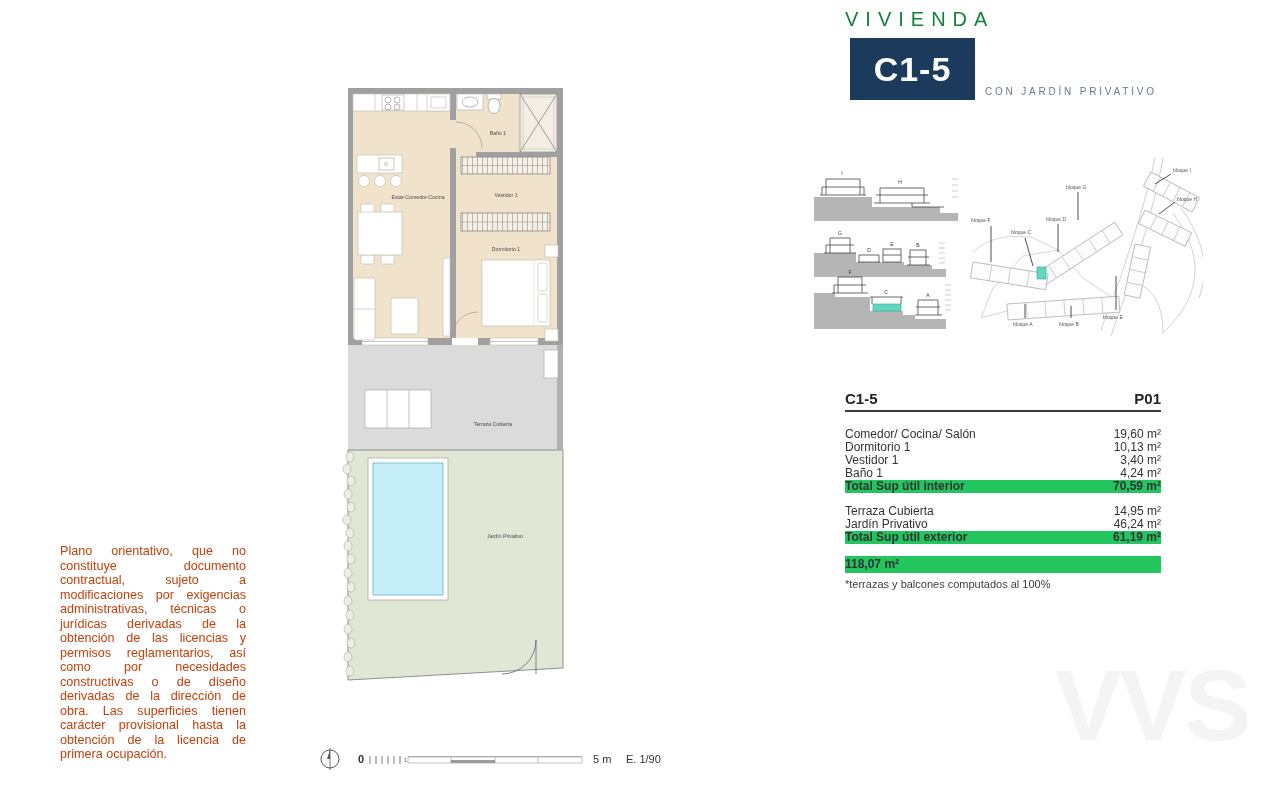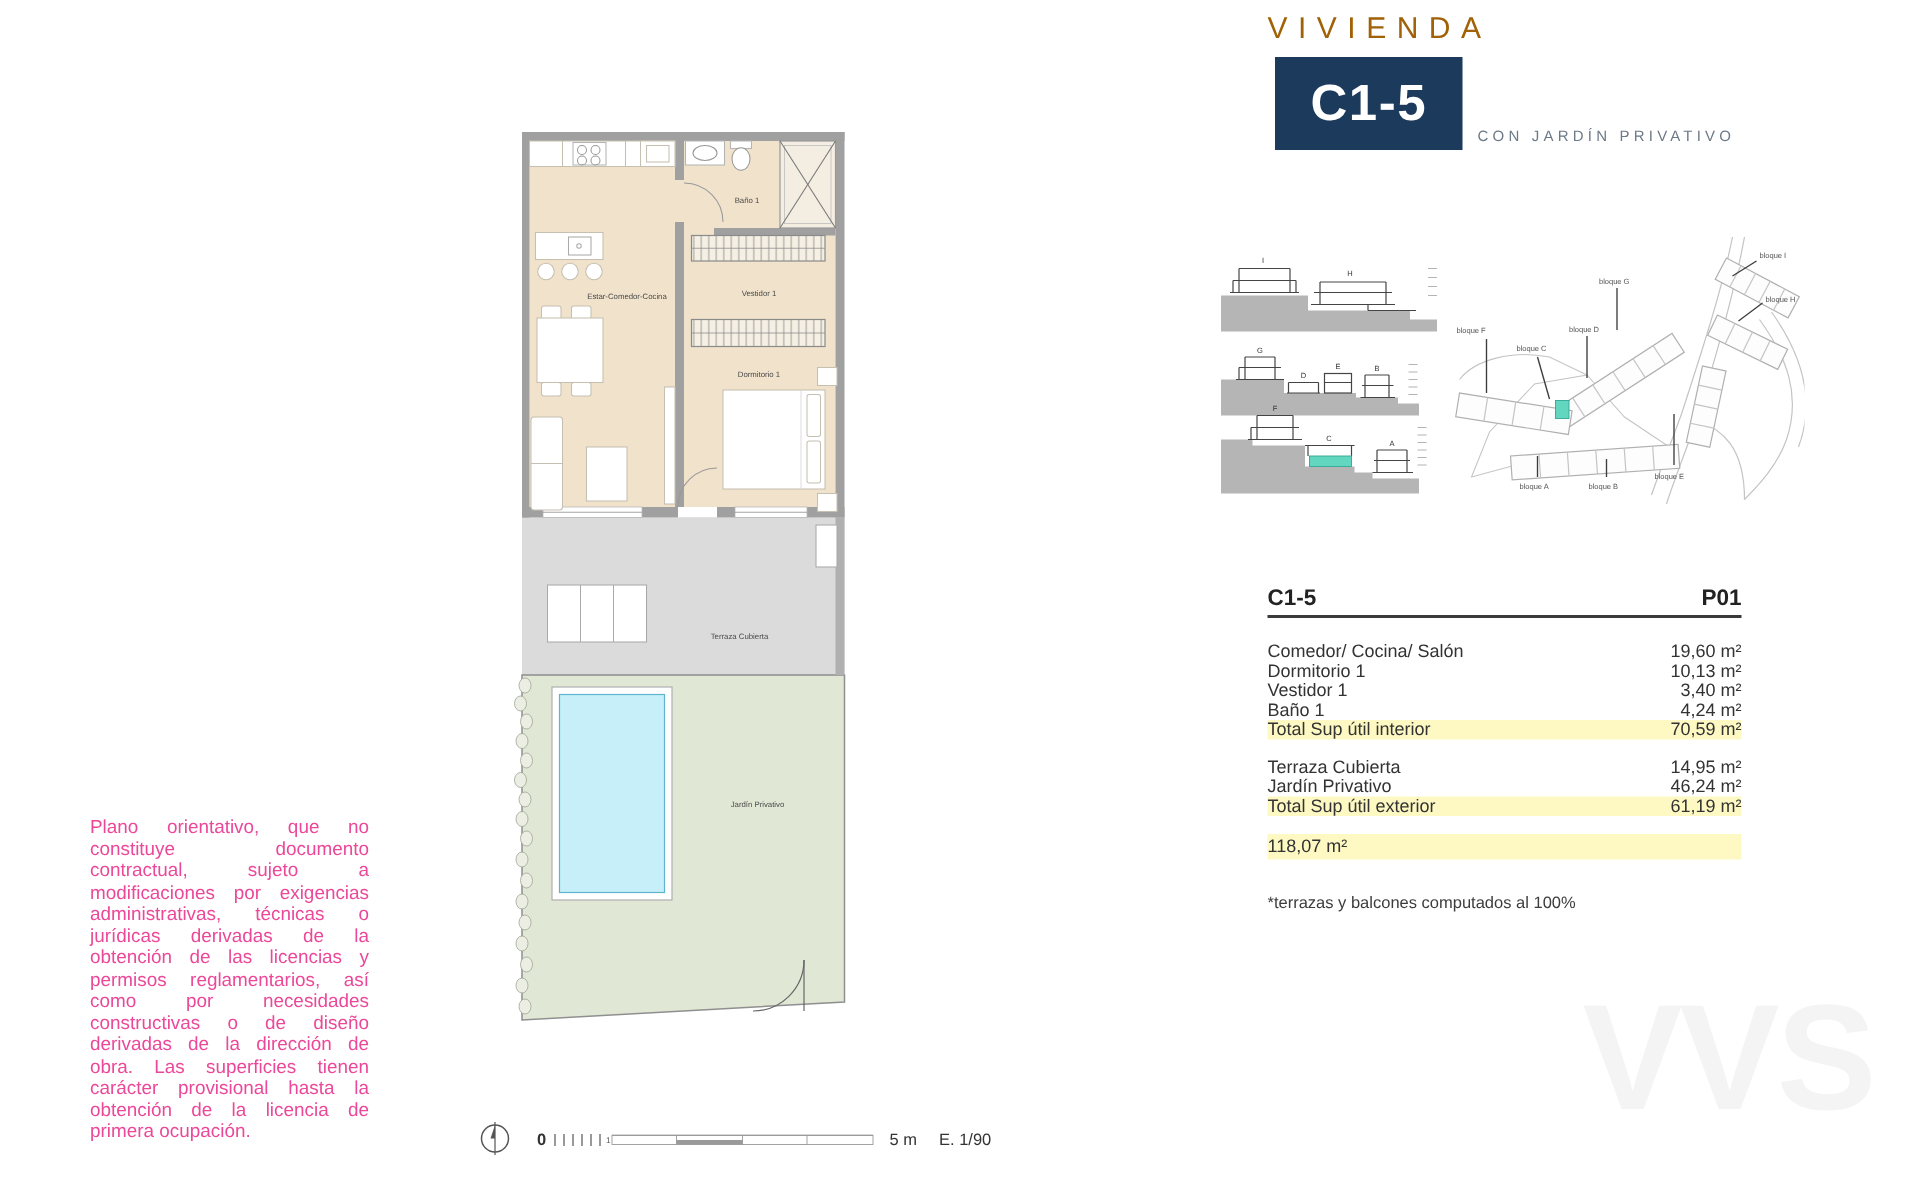--- a/index.html
+++ b/index.html
@@ -1,50 +1,50 @@
 <!DOCTYPE html>
 <html><head>
 <meta charset="utf-8">
 <style>
   html,body{margin:0;padding:0;background:#ffffff;}
   #page{position:relative;width:1280px;height:800px;background:#ffffff;overflow:hidden;
         font-family:"Liberation Sans",sans-serif;}
 
   
   .kicker{position:absolute;left:845px;top:8px;width:132px;text-align:right;
-          font-size:20px;letter-spacing:7px;font-weight:500;color:#a16207;}
+          font-size:20px;letter-spacing:7px;font-weight:500;color:#15803d;}
   .unit-box{position:absolute;left:850px;top:38px;width:125px;height:62px;background:#1c3a5c;
             display:flex;align-items:center;justify-content:center;}
   .unit-box span{color:#ffffff;font-size:34px;font-weight:bold;letter-spacing:1px;}
   .subtitle{position:absolute;left:985px;top:86px;font-size:10px;letter-spacing:2.8px;
             color:#6d7988;}
 
   
   .floorplan{position:absolute;left:330px;top:82px;}
   .sections{position:absolute;left:812px;top:165px;}
   .siteplan{position:absolute;left:963px;top:158px;}
   .scalebar{position:absolute;left:316px;top:745px;}
 
   
   .areas{position:absolute;left:845px;top:390px;width:316px;font-size:12px;color:#333;}
   .t-header{display:flex;justify-content:space-between;font-weight:bold;font-size:15px;
             padding-bottom:3px;border-bottom:2px solid #3a3a3a;margin-bottom:16px;color:#222;}
   .trow{display:flex;justify-content:space-between;align-items:center;line-height:13px;
         padding:0 0 0 0;min-height:13px;gap:38px;}
   .trow .tlabel{padding-right:6px;}
   .trow .tvalue{white-space:nowrap;}
-  .trow.hl{background:#fef9c3;font-weight:normal;align-items:flex-end;}
+  .trow.hl{background:#22c55e;font-weight:bold;align-items:flex-end;}
   .trow.gap{margin-top:12px;}
   .trow.big{padding:2px 0;}
   .trow.big .tlabel{flex:1;line-height:13px;}
-  .footnote{margin-top:23px;font-size:11px;color:#3c3c3c;}
+  .footnote{margin-top:5px;font-size:11px;color:#3c3c3c;}
 
   
   .disclaimer{position:absolute;left:60px;top:544px;width:186px;font-size:12.6px;
-              line-height:14.5px;color:#ec4899;text-align:justify;}
+              line-height:14.5px;color:#c2410c;text-align:justify;}
 
   
   .watermark{position:absolute;left:1055px;top:648px;font-size:100px;font-weight:bold;
              color:#f4f4f4;letter-spacing:-2px;user-select:none;}
 </style>
 </head>
 <body>
 
 <div id="page">
 

